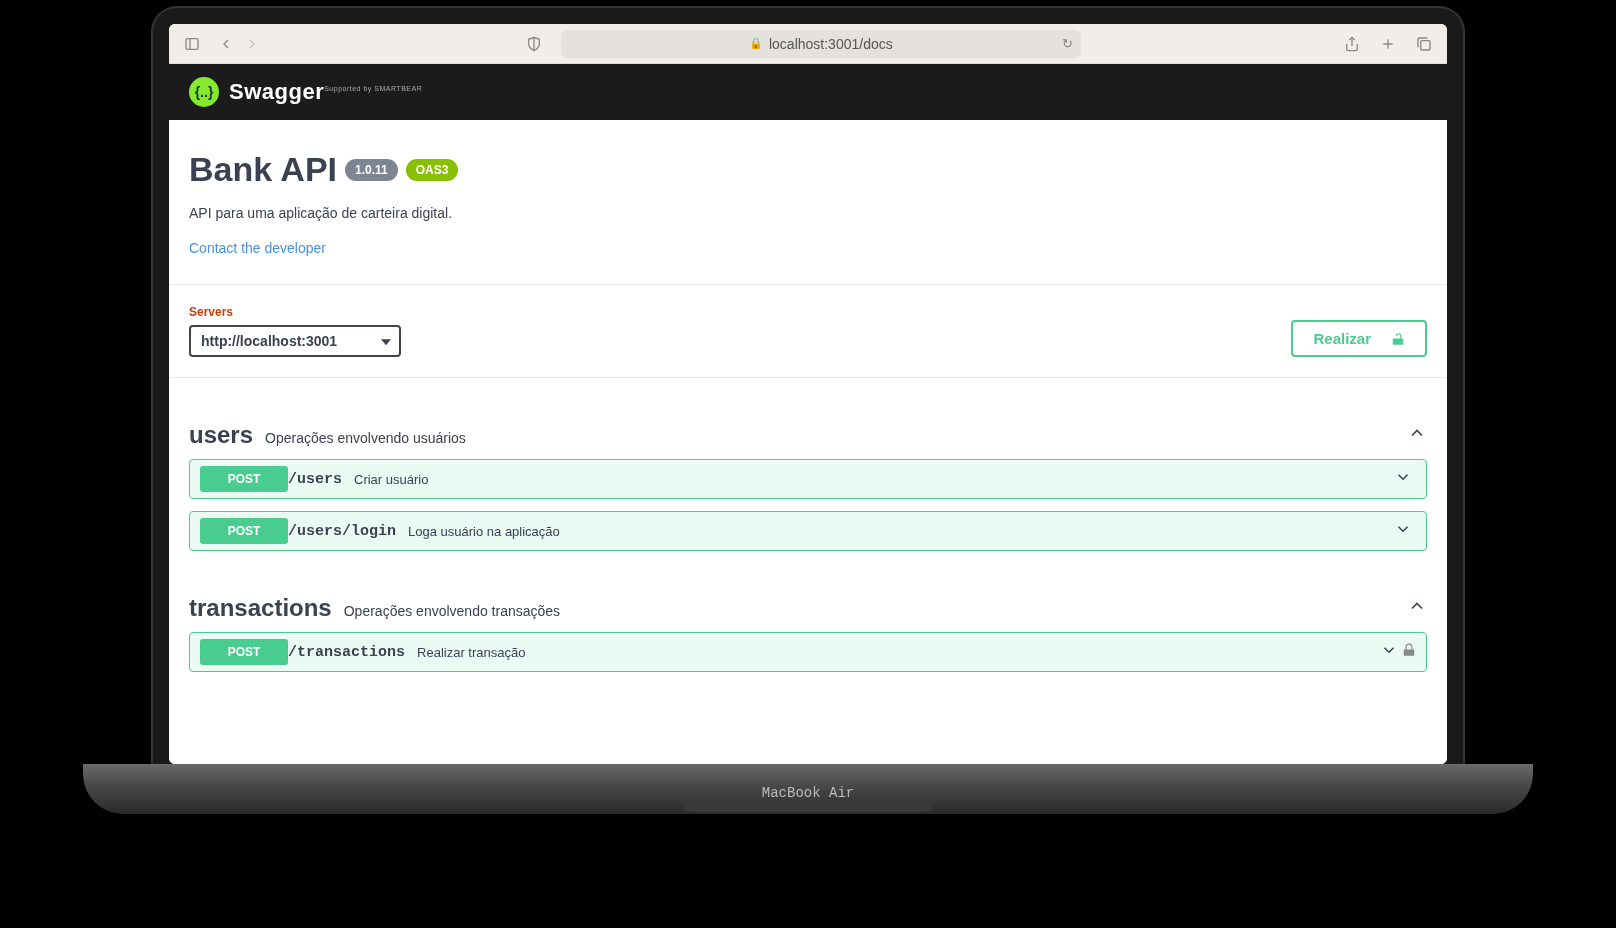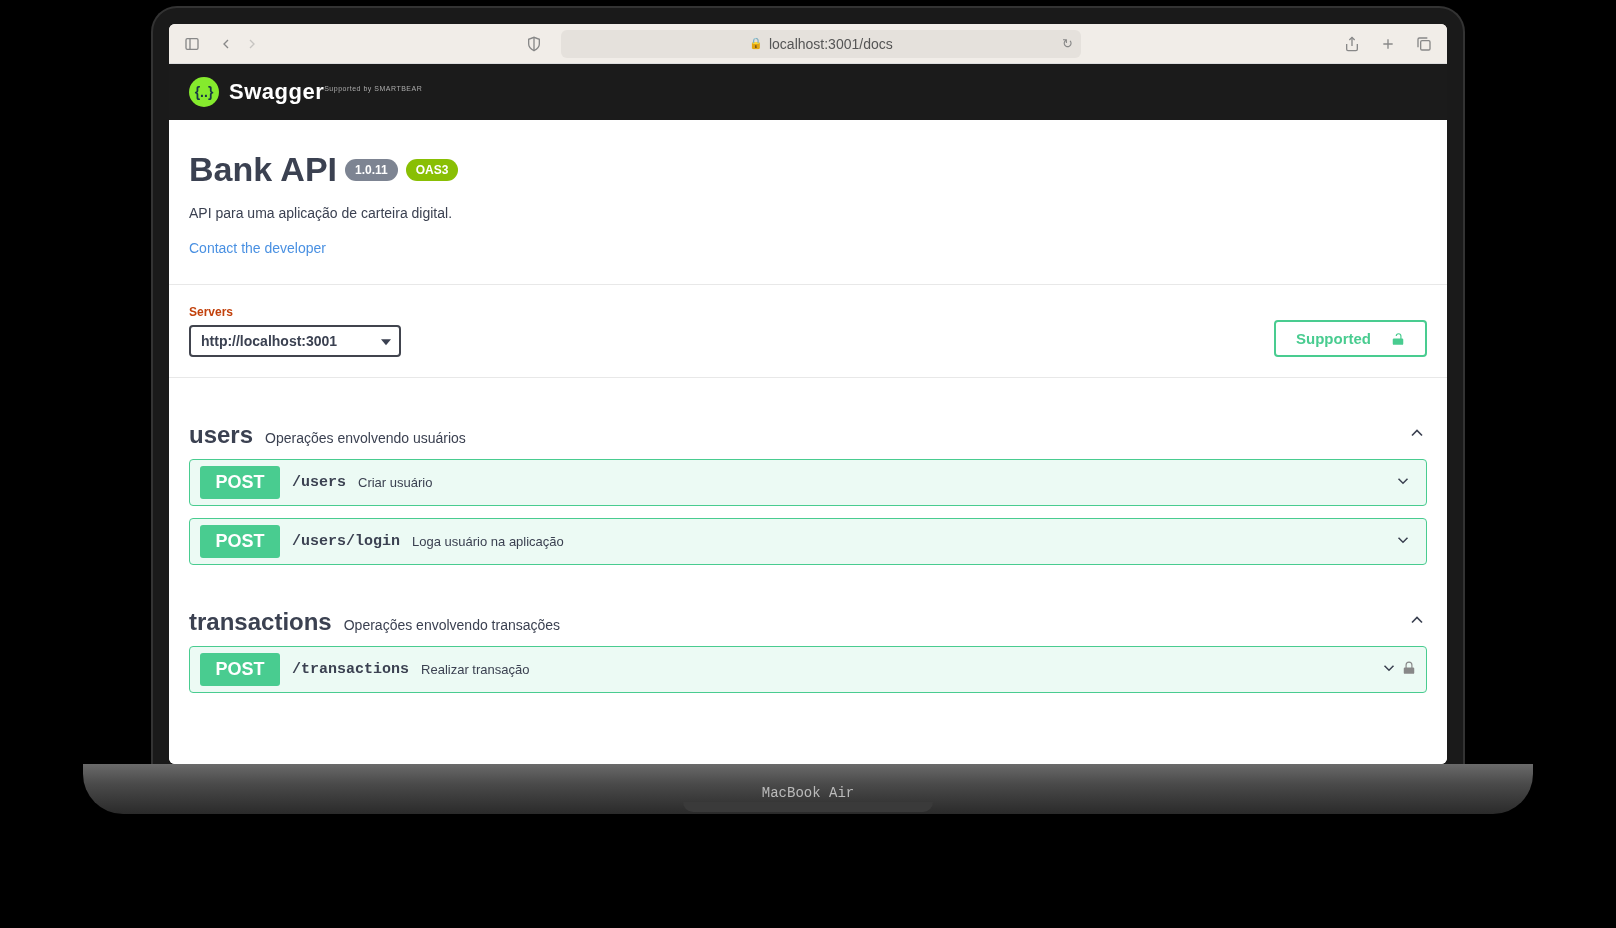--- a/index.html
+++ b/index.html
@@ -196,28 +196,27 @@
     }
     .op-post {
       background: rgba(73, 204, 144, 0.1);
       border: 1px solid #49cc90;
     }
     .op-get {
       background: rgba(97, 175, 254, 0.1);
       border: 1px solid #61affe;
     }
     .method-badge {
-      font-size: 18px;
+      font-size: 12px;
       font-weight: 700;
       color: #fff;
       padding: 6px 0;
-      width: 80px;
+      width: 88px;
       text-align: center;
       border-radius: 3px;
-      margin-right: 12px;
     }
     .method-post { background: #49cc90; }
     .method-get { background: #61affe; }
     .op-path {
       font-family: 'Courier New', monospace;
       font-size: 15px;
       font-weight: 700;
       color: #3b4151;
       margin-right: 12px;
     }
@@ -341,21 +340,21 @@
         <div class="servers-row">
           <div>
             <div class="servers-label">Servers</div>
             <div class="server-wrap">
               <select class="server-select">
                 <option>http://localhost:3001</option>
               </select>
             </div>
           </div>
           <button class="authorize-btn">
-            <span>Supported</span>
+            <span>Realizar</span>
             <svg viewBox="0 0 24 24">
                   <path d="M17 11H5a2 2 0 0 0-2 2v7a2 2 0 0 0 2 2h14a2 2 0 0 0 2-2v-7a2 2 0 0 0-2-2h-1V7a5 5 0 0 0-10 0h2a3 3 0 0 1 6 0v4z"></path>
                 </svg>
           </button>
         </div>
 
         <div class="divider"></div>
 
         
         <div class="tag-section">

